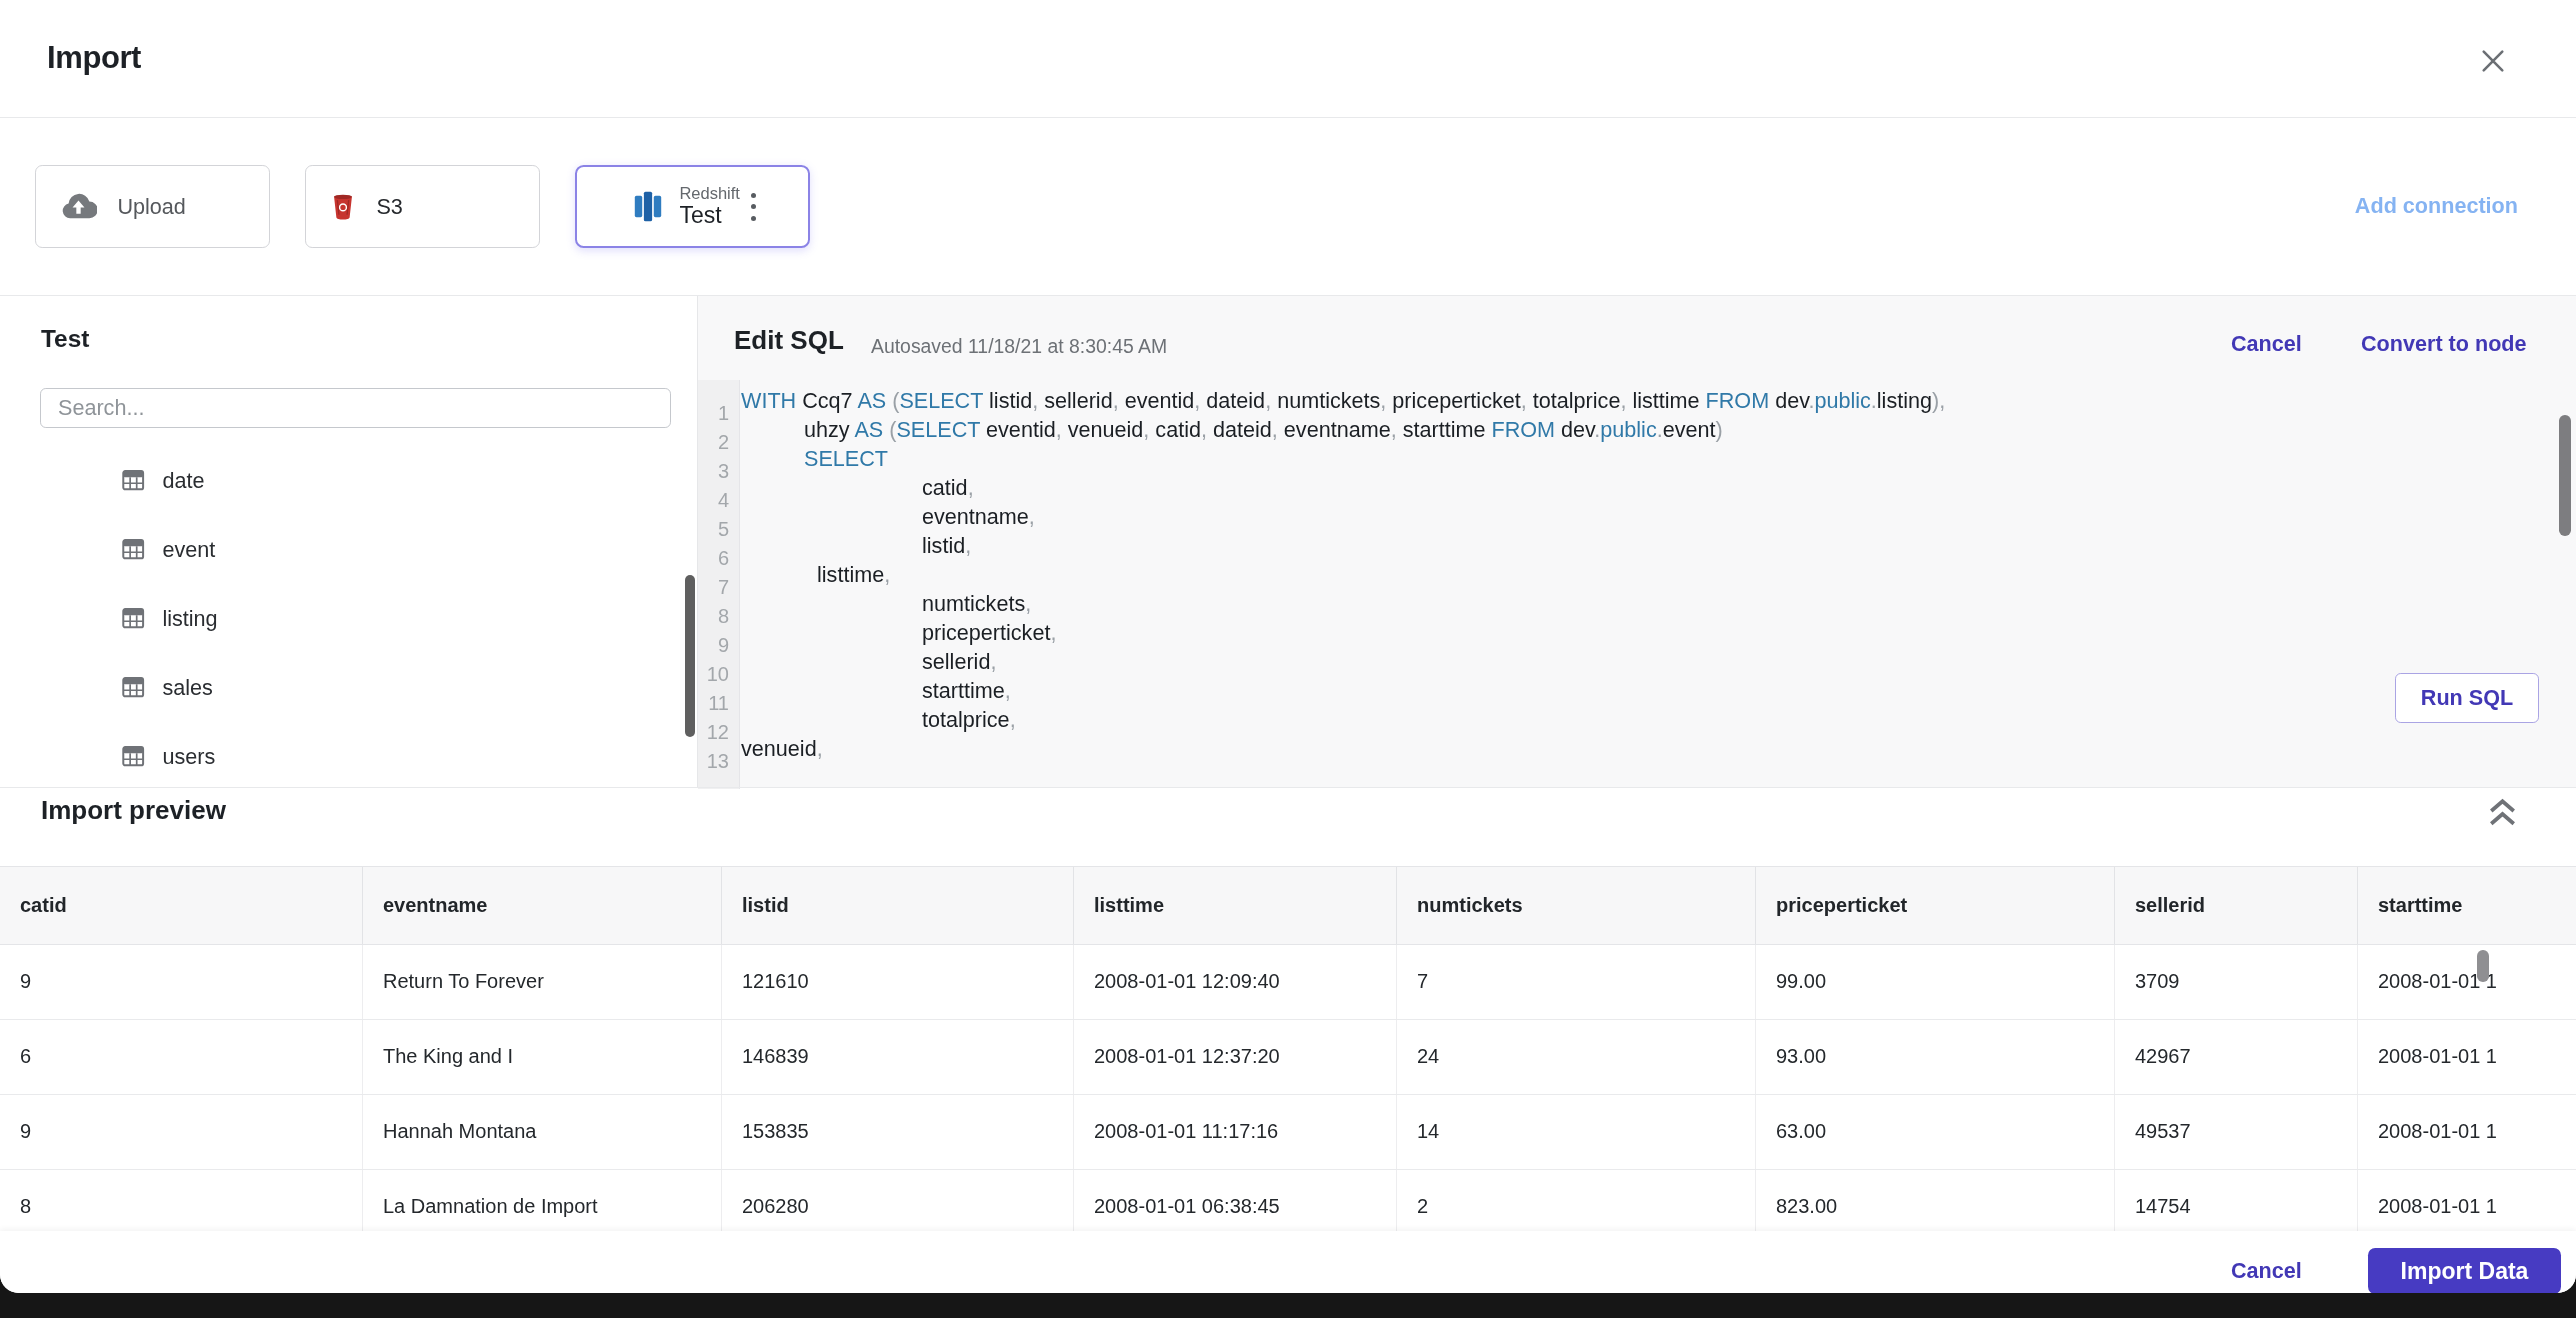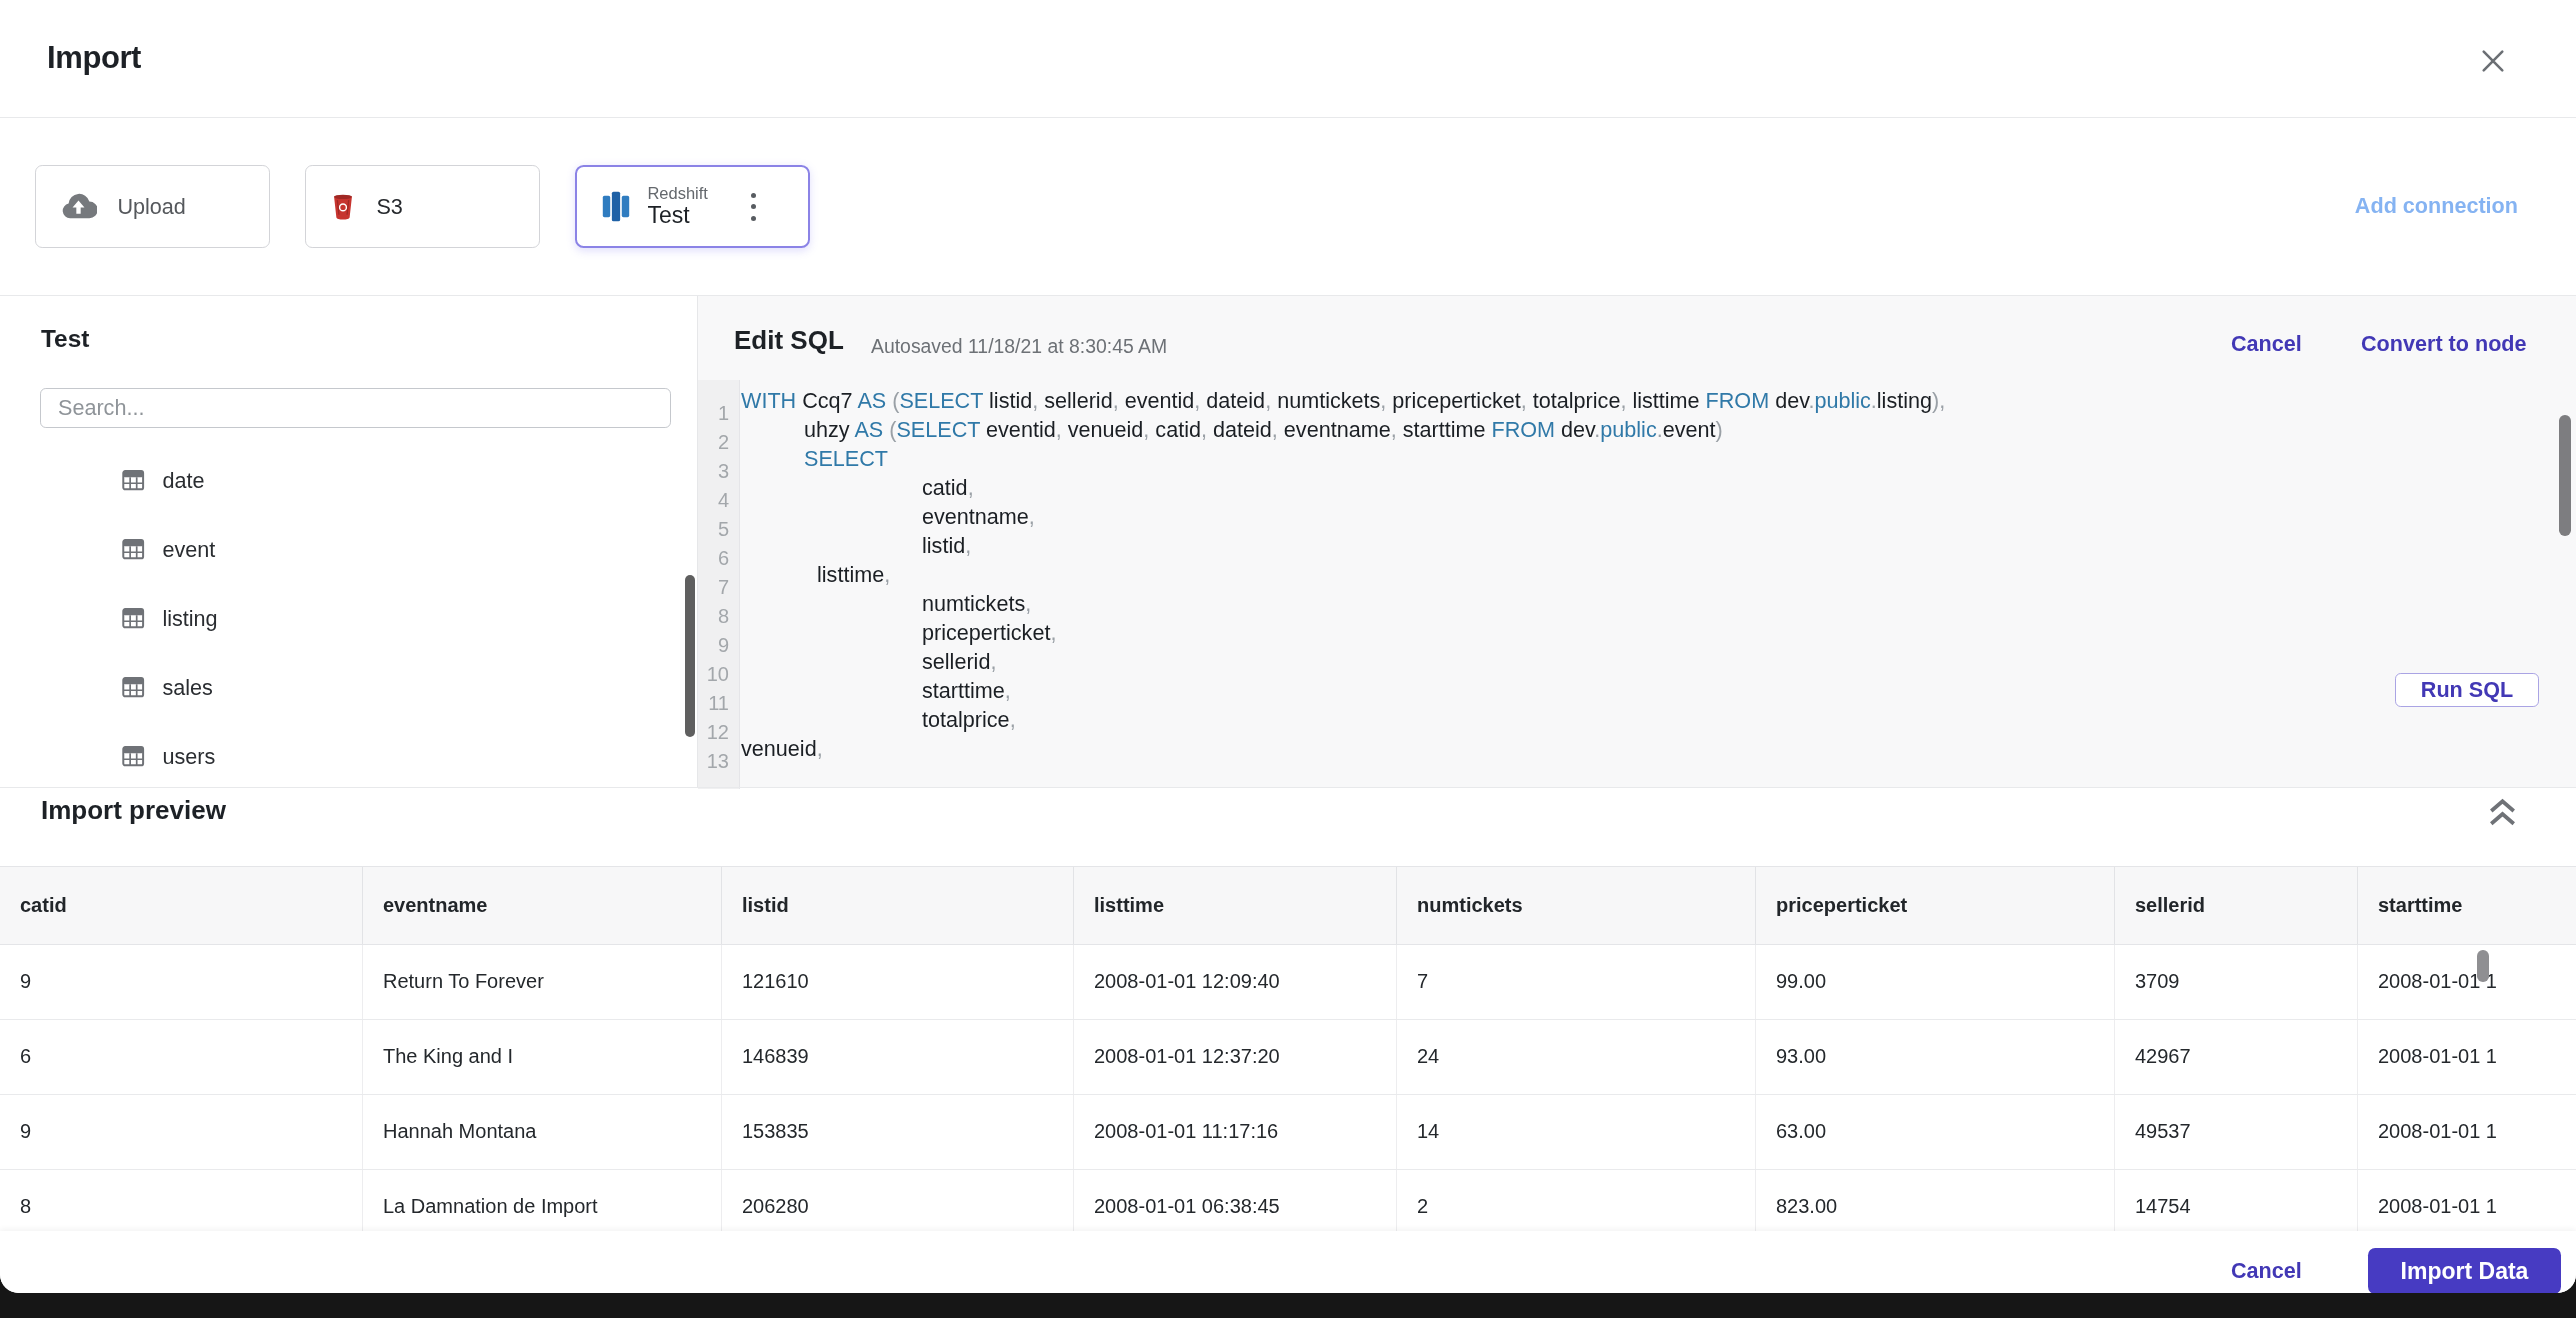--- a/index.html
+++ b/index.html
@@ -7,21 +7,21 @@
   .stage{position:relative;width:2576px;height:1318px;background:#161616;overflow:hidden;}
   .modal{position:absolute;left:0;top:0;width:2576px;height:1293px;background:#ffffff;border-radius:0 0 18.7px 18.7px;overflow:hidden;}
 
   
   .m-title{position:absolute;left:47px;top:40px;font-size:31px;font-weight:700;color:#1d2126;letter-spacing:-0.4px;}
   .close-btn{position:absolute;left:2474px;top:42px;width:37px;height:37px;cursor:pointer;display:flex;align-items:center;justify-content:center;}
   .hdiv{position:absolute;left:0;width:2576px;height:1.4px;background:#e8e9eb;}
 
   
   .tile{position:absolute;top:165px;height:83px;width:235px;border:1.4px solid #d3d4d8;border-radius:7.2px;background:#fff;box-sizing:border-box;display:flex;align-items:center;cursor:pointer;}
-  .tile.sel{border:2.2px solid var(--selected-border);border-radius:8.6px;box-shadow:0 2.2px 8.6px rgba(120,110,240,.22);}
+  .tile.sel{border:2.2px solid var(--selected-border);border-radius:8.6px;box-shadow:0 2.2px 8.6px rgba(120,110,240,.22);padding-left:32px;}
   .tile-ic{margin-left:24.4px;display:flex;align-items:center;}
   .tile-lb{margin-left:20px;font-size:21.6px;color:#55585c;}
   .tile-lb.dark{color:#26292d;}
   .rs-text{margin-left:16px;display:flex;flex-direction:column;justify-content:center;}
   .rs-cap{font-size:16.5px;color:#64686d;line-height:18.7px;}
   .rs-name{font-size:23px;color:#1d2126;line-height:27px;}
   .kebab{position:absolute;right:52px;top:0;height:100%;display:flex;flex-direction:column;justify-content:center;gap:6.5px;cursor:pointer;}
   .kebab i{width:5px;height:5px;border-radius:50%;background:#585c61;display:block;}
   .add-conn{position:absolute;right:58px;top:193px;font-size:21.6px;font-weight:700;color:var(--add-link);cursor:pointer;}
 
@@ -43,21 +43,21 @@
   .ed-convert{position:absolute;left:2361px;top:331px;font-size:21.6px;font-weight:700;color:var(--link);cursor:pointer;}
 
   .editor-body{position:absolute;left:698px;top:380px;width:1878px;height:409px;overflow:hidden;}
   .gutter{position:absolute;left:0;top:0;width:42px;height:100%;background:#f0f0f1;border-right:1.4px solid #e5e5e8;box-sizing:border-box;padding-top:18.7px;}
   .ln{height:29px;line-height:29px;font-size:20px;color:#a3a7ab;text-align:right;padding-right:10px;}
   .code{position:absolute;left:43px;top:0;right:0;padding-top:5.8px;cursor:text;}
   .cl{height:29px;line-height:29px;font-size:21.6px;white-space:nowrap;color:#1b1f24;}
   .tk-kw{color:var(--keyword);}
   .tk-id{color:#1b1f24;margin-top:32px;}
   .tk-dim{color:var(--code-dim);}
-  .run-btn{position:absolute;left:2395px;top:673px;width:144px;height:34px;background:#fff;border:1.4px solid #aaa4e4;border-radius:5.8px;box-sizing:border-box;font-size:21.6px;font-weight:700;color:var(--link);display:flex;align-items:center;justify-content:center;cursor:pointer;}
+  .run-btn{position:absolute;left:2395px;top:673px;width:144px;height:50px;background:#fff;border:1.4px solid #aaa4e4;border-radius:5.8px;box-sizing:border-box;font-size:21.6px;font-weight:700;color:var(--link);display:flex;align-items:center;justify-content:center;cursor:pointer;}
   .ed-scroll{position:absolute;left:2559px;top:415px;width:11.5px;height:121px;border-radius:5.8px;background:#7d7d80;}
 
   
   .pv-title{position:absolute;left:41px;top:795px;font-size:26px;font-weight:700;color:#1d2126;}
   .pv-collapse{position:absolute;left:2484px;top:794px;width:37px;height:37px;display:flex;align-items:center;justify-content:center;cursor:pointer;}
 
   .pgrid{display:grid;grid-template-columns:363px 359px 352px 323px 359px 359px 243px 216px;}
   .phead{position:absolute;left:0;top:866px;width:2576px;height:79px;background:#f7f7f8;border-top:1.4px solid #e4e5e8;border-bottom:1.4px solid #e4e5e8;box-sizing:border-box;}
   .hcell{line-height:76px;padding-left:20px;font-size:20px;font-weight:700;color:#22262a;border-right:1.4px solid #e2e3e6;box-sizing:border-box;white-space:nowrap;overflow:hidden;}
   .hcell:last-child{border-right:none;}

